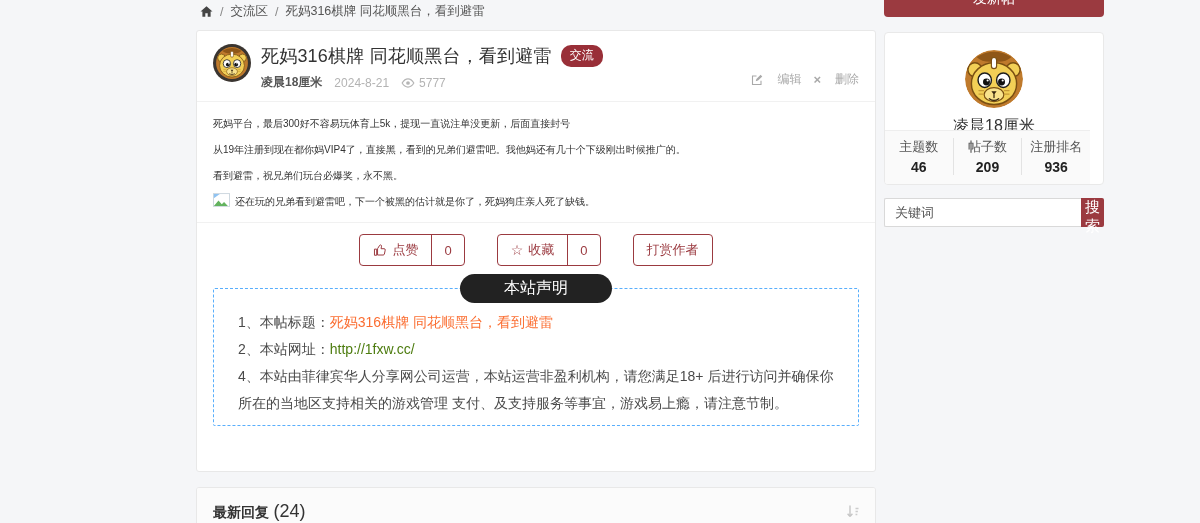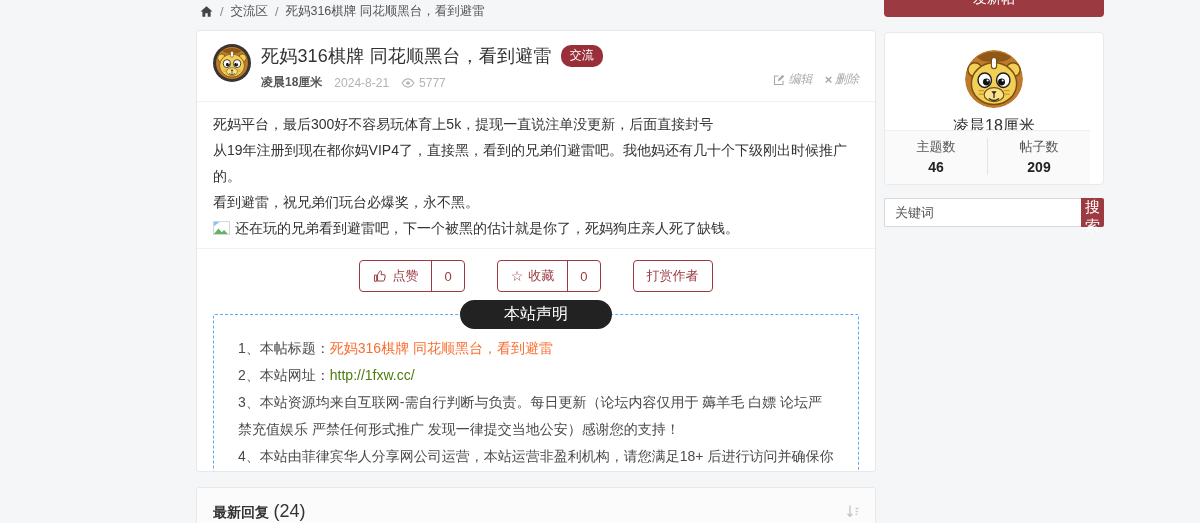--- a/index.html
+++ b/index.html
@@ -23,25 +23,25 @@
   .post-header { position:relative; display:flex; gap:10px; padding:13px 16px 10px 16px; border-bottom:1px solid #f1f1f1; }
   .avatar-sm { width:38px; height:38px; border-radius:50%; background:#3a3530; overflow:hidden; flex:0 0 38px; cursor:pointer; }
   .avatar-sm svg { width:38px; height:38px; display:block; }
   .title-row { display:flex; align-items:center; gap:9px; }
   .post-title { font-size:18px; font-weight:400; color:#333; letter-spacing:.2px; }
   .badge { background:#992f38; color:#fff; font-size:12px; padding:2px 9px 3px; border-radius:10px; cursor:pointer; }
   .meta-row { margin-top:6px; font-size:12px; color:#b3b3b3; display:flex; align-items:center; gap:12px; }
   .meta-author { color:#555; font-weight:bold; cursor:pointer; }
   .meta-views { display:inline-flex; align-items:center; gap:4px; }
   .header-actions { position:absolute; right:16px; top:40px; font-size:12px; color:#a9a9a9; display:flex; gap:12px; }
-  .header-actions a { color:#a9a9a9; text-decoration:none; display:inline-flex; align-items:center; gap:3px; cursor:pointer;font-style:italic; }
+  .header-actions a { color:#a9a9a9; text-decoration:none; display:inline-flex; align-items:center; gap:14px; cursor:pointer; }
   .x-glyph { font-size:13px; font-weight:bold; }
 
   
-  .post-body { padding:9px 16px 5px; font-size:14px; color:#333; }
+  .post-body { padding:9px 16px 5px; font-size:10px; color:#333; }
   .post-body p { line-height:26px; }
   .broken-img { display:inline-block; vertical-align:-2px; margin-right:5px; }
 
   
   .actions-row { display:flex; justify-content:center; gap:32px; padding:11px 0 10px; border-top:1px solid #f1f1f1; }
   .split-btn { display:inline-flex; border:1px solid #9b3a40; border-radius:4px; color:#9b3a40; font-size:13px; background:#fff; cursor:pointer; overflow:hidden; }
   .split-btn .seg { padding:6px 13px; display:inline-flex; align-items:center; gap:5px; }
   .split-btn .count { border-left:1px solid #9b3a40; padding:6px 12px; }
   .star-glyph { font-size:14px; line-height:1; }
 
@@ -193,21 +193,20 @@
     </div>
 
     <div class="notice">
       <div class="notice-pill">本站声明</div>
       <p class="n-line">
         <span>1、本帖标题：</span><a class="olink">死妈316棋牌 同花顺黑台，看到避雷</a>
       </p>
       <p class="n-line">
         <span>2、本站网址：</span><a class="olink2">http://1fxw.cc/</a>
       </p>
-      <p class="n-line">3、本站资源均来自互联网-需自行判断与负责。每日更新（论坛内容仅用于 薅羊毛 白嫖 论坛严禁充值娱乐 严禁任何形式推广 发现一律提交当地公安）感谢您的支持！</p>
       <p class="n-line">4、本站由菲律宾华人分享网公司运营，本站运营非盈利机构，请您满足18+ 后进行访问并确保你所在的当地区支持相关的游戏管理 支付、及支持服务等事宜，游戏易上瘾，请注意节制。</p>
     </div>
   </div>
 
   <div class="replies-card">
     <div class="replies-header">
       <div>
         <span class="r-title">最新回复</span>
         <span class="r-count">(24)</span>
       </div>
@@ -234,20 +233,24 @@
       <div class="u-name">凌晨18厘米</div>
       <div class="u-stats">
         <div class="stat">
           <div class="s-label">主题数</div>
           <div class="s-val">46</div>
         </div>
         <div class="stat">
           <div class="s-label">帖子数</div>
           <div class="s-val">209</div>
         </div>
+        <div class="stat">
+          <div class="s-label">注册排名</div>
+          <div class="s-val">936</div>
+        </div>
       </div>
     </div>
 
     <div class="search-row">
       <input class="search-input" type="text" placeholder="关键词" style="">
       <button class="search-btn">搜索</button>
     </div>
   </aside>
 
 </div>

